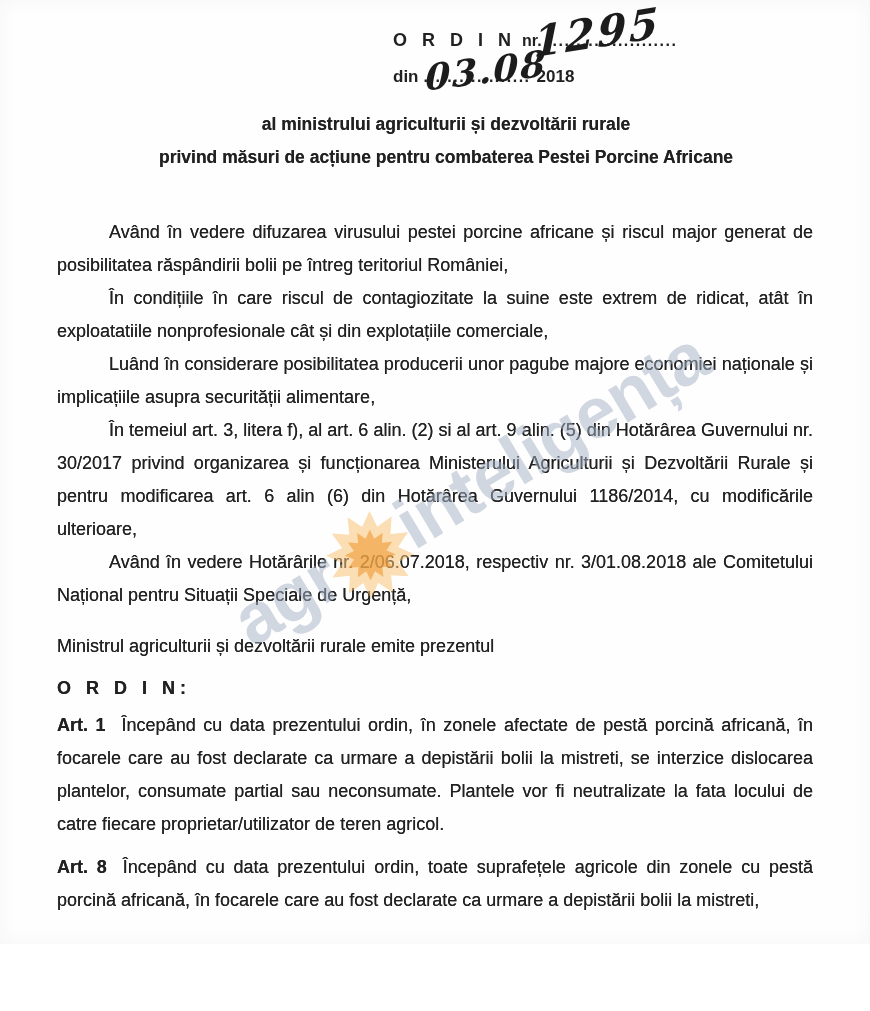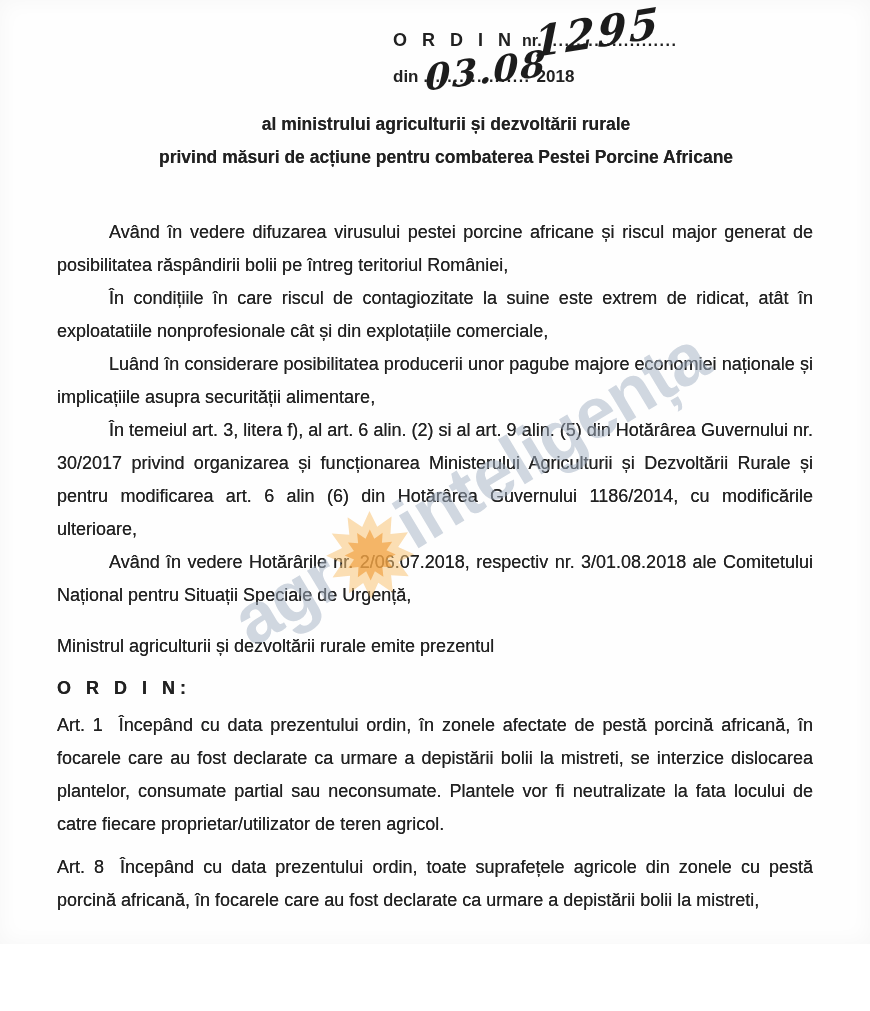--- a/index.html
+++ b/index.html
@@ -104,21 +104,21 @@
   }
   .ordin-heading {
     margin: 15px 0 9px 0;
     text-align: left;
     font-weight: bold;
     font-size: 18px;
     letter-spacing: 5px;
     text-shadow: 0 0 0.6px rgba(0,0,0,0.8);
   }
   .art { margin-top: 10px; }
-  .art-label { font-weight: normal; margin-right: 16px; }
+  .art-label { font-weight: bold; margin-right: 16px; }
 
   
   .watermark {
     position: absolute;
     left: 100px;
     top: 428px;
     width: 740px;
     height: 120px;
     display: flex;
     align-items: center;

